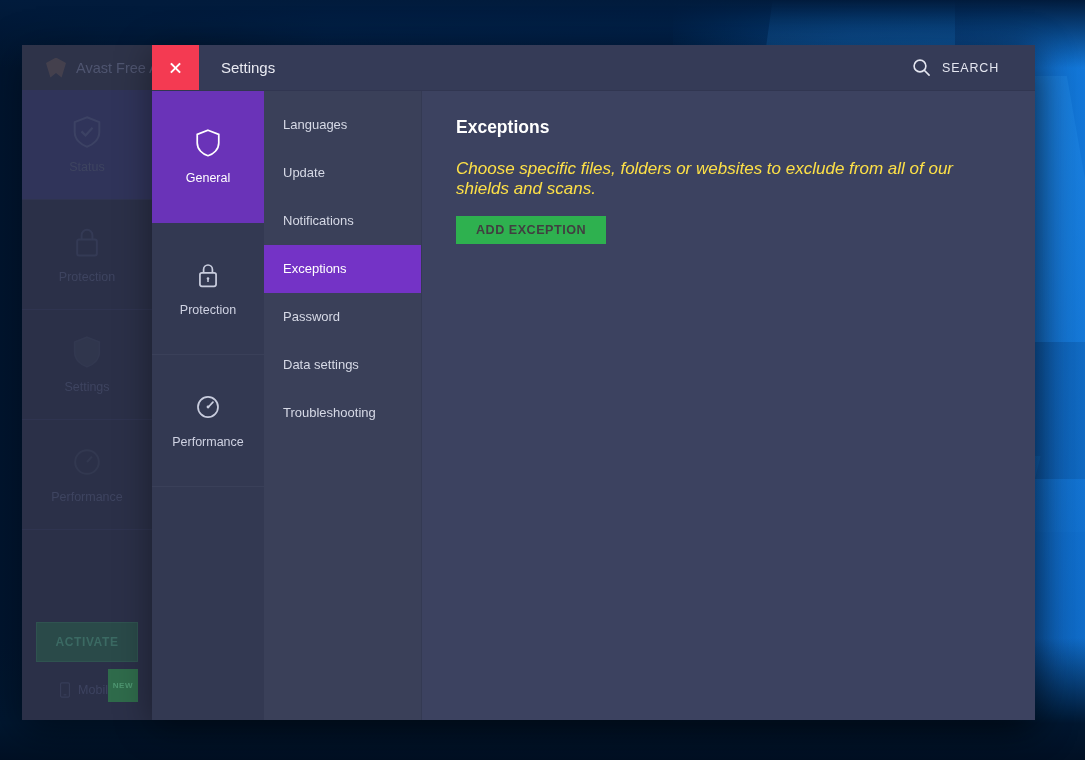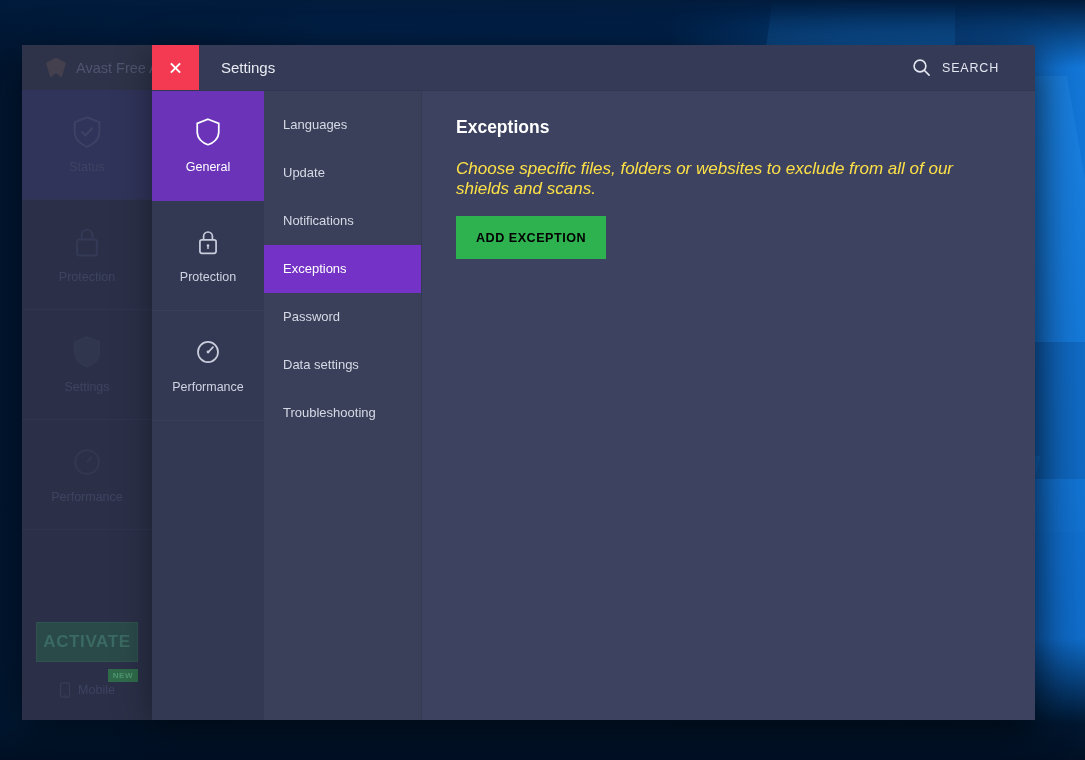--- a/index.html
+++ b/index.html
@@ -128,37 +128,37 @@
   #bg-activate-wrap {
     margin-top: auto;
     padding: 0 14px 10px;
   }
   #bg-activate-btn {
     height: 40px;
     background: #2a4a49;
     border: 1px solid #2f5350;
     display: flex; align-items: center; justify-content: center;
     color: #3b6a63;
-    font-size: 17px; font-weight: bold; letter-spacing: .6px;
+    font-size: 12px; font-weight: bold; letter-spacing: .6px;
   }
   #bg-mobile-row {
     position: relative;
     padding: 10px 0 22px;
     display: flex; align-items: center; justify-content: center;
     gap: 7px;
     color: #3d4360;
     font-size: 12.5px;
   }
   #bg-new-badge {
     position: absolute;
     right: 14px; top: -3px;
     background: #2f6b4b;
     color: #4e9671;
     font-size: 8px; font-weight: bold;
-    padding: 2px 5px;
+    padding: 12px 5px;
     letter-spacing: .5px;
   }
   .bg-mobile-ico { width: 12px; height: 16px; opacity: .7; }
   .bg-mobile-ico svg { width: 100%; height: 100%; display: block; }
   #avast-main-body {
     position: absolute;
     left: 130px; top: 45px; right: 0; bottom: 0;
     background: #2b3048;
   }
 
@@ -228,21 +228,21 @@
     min-height: 0;
   }
 
   
   #category-rail {
     width: 112px;
     background: #333952;
     flex: 0 0 auto;
   }
   .cat-item {
-    height: 110px;
+    height: 132px;
     display: flex; flex-direction: column;
     align-items: center; justify-content: center;
     gap: 14px;
     color: #cfd2e2;
     font-size: 12.5px;
     cursor: pointer;
     border-bottom: 1px solid #3a4059;
   }
   .cat-item.active {
     background: #6a33b8;
@@ -289,24 +289,24 @@
   }
   #content-desc {
     color: #fde047;
     font-size: 17px;
     margin-bottom: 17px;
     font-style: italic;
   }
   #add-exception-button {
     display: inline-flex;
     align-items: center; justify-content: center;
-    height: 43px;
+    height: 28px;
     padding: 0 20px;
     background: #2eb14f;
-    color: #000000;
+    color: #404040;
     font-size: 12.6px;
     font-weight: bold;
     letter-spacing: .5px;
     border: none;
     cursor: pointer;
     font-family: "Liberation Sans", sans-serif;
   }
 </style>
 </head>
 <body>

